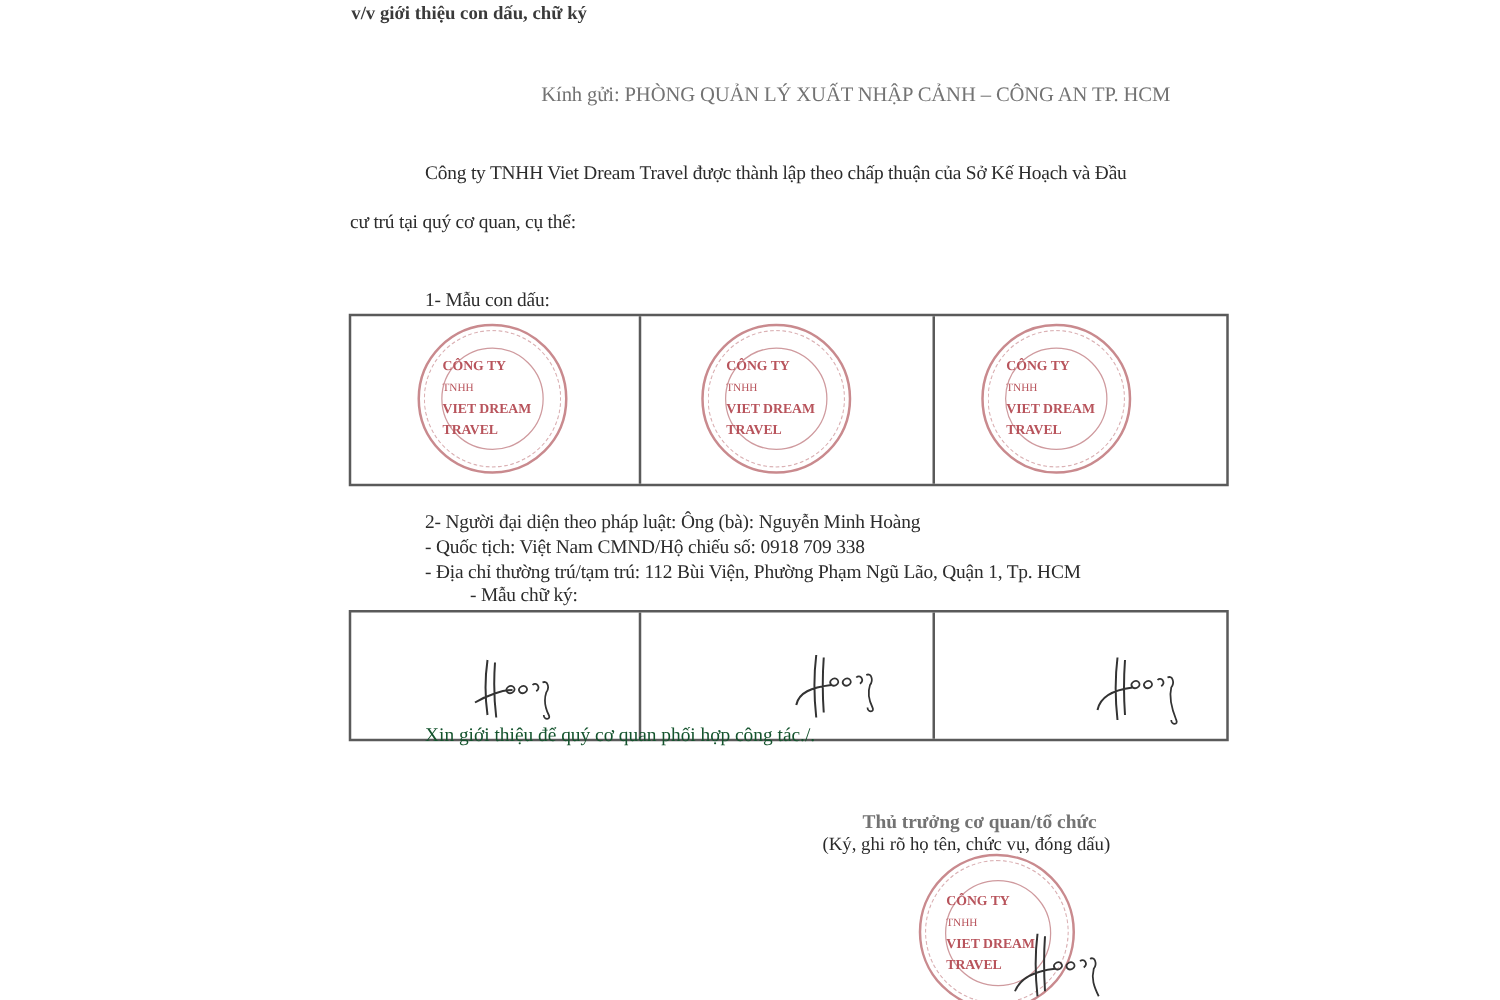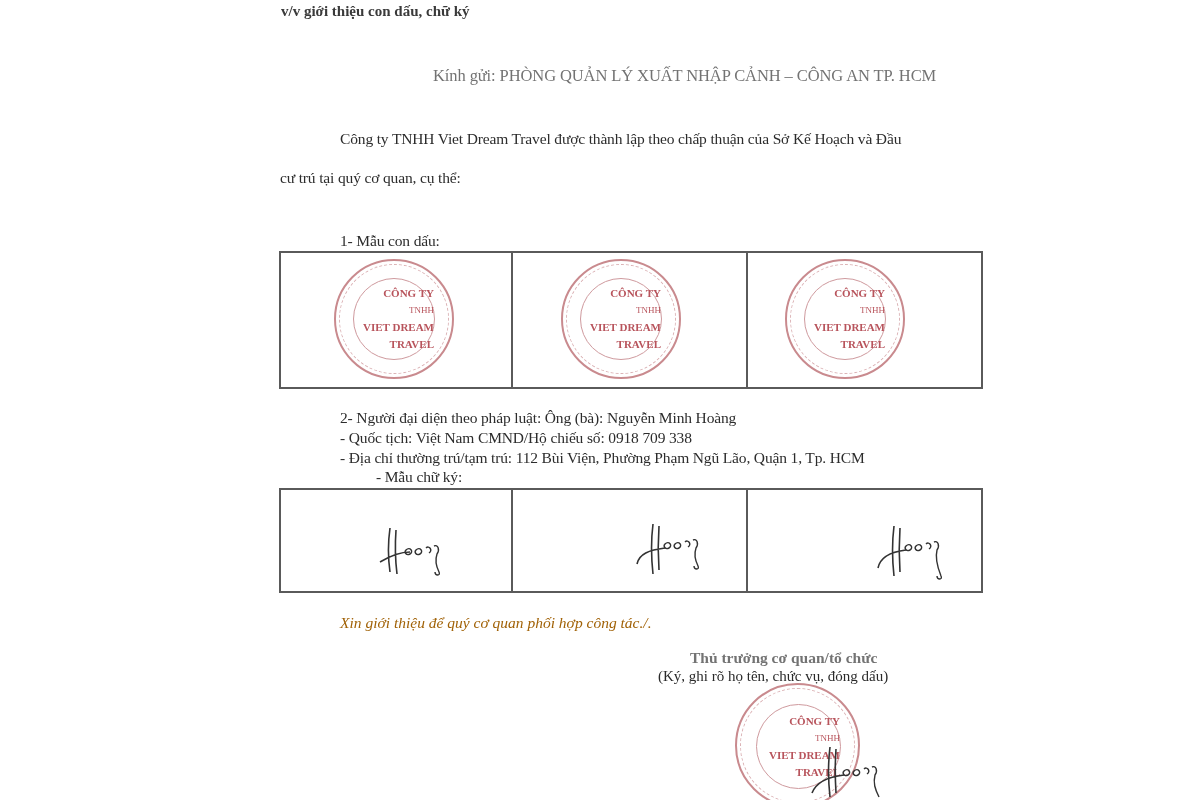--- a/index.html
+++ b/index.html
@@ -29,33 +29,33 @@
   .t2 { top: 488px; height: 105px; }
   .c1 { width: 232px; } .c2 { width: 235px; } .c3 { flex: 1; }
   .seal {
     position: absolute; width: 120px; height: 120px; border-radius: 50%;
     border: 2px solid #c98a8e; box-sizing: border-box;
     color: #b8545c; font-family: "Liberation Serif", serif;
   }
   .seal .inner {
     position: absolute; left: 17px; top: 17px; width: 82px; height: 82px; border-radius: 50%;
     border: 1.5px solid #cf9a9e; box-sizing: border-box;
-    display: flex; flex-direction: column; align-items: flex-end; justify-content: center;
+    display: flex; flex-direction: column; align-items: flex-start; justify-content: center;
     text-align: center; line-height: 17px;
   }
   .seal .l1 { font-size: 11px; font-weight: bold; }
   .seal .l2 { font-size: 9px; }
   .seal .l3 { font-size: 11px; font-weight: bold; white-space: nowrap; }
   .seal .l4 { font-size: 11px; font-weight: bold; }
   .seal .ring {
     position: absolute; inset: 3px; border-radius: 50%;
     border: 1px dashed #dbb2b5;
   }
   .sig { position: absolute; width: 80px; height: 60px; }
-  .closing { left: 340px; top: 614px; font-size: 15.5px; color: #a16207; font-style: italic; }
+  .closing { left: 340px; top: 580px; font-size: 15.5px; color: #14532d; }
   .sign-title { left: 690px; top: 649px; font-size: 15.5px; font-weight: bold; color: #737373; }
   .sign-note { left: 658px; top: 668px; font-size: 15px; color: #2a2a2a; }
 </style>
 </head>
 <body>
 
 <div class="abs subject">v/v giới thiệu con dấu, chữ ký</div>
 
 <div class="abs recipient">Kính gửi: PHÒNG QUẢN LÝ XUẤT NHẬP CẢNH – CÔNG AN TP. HCM</div>
 

